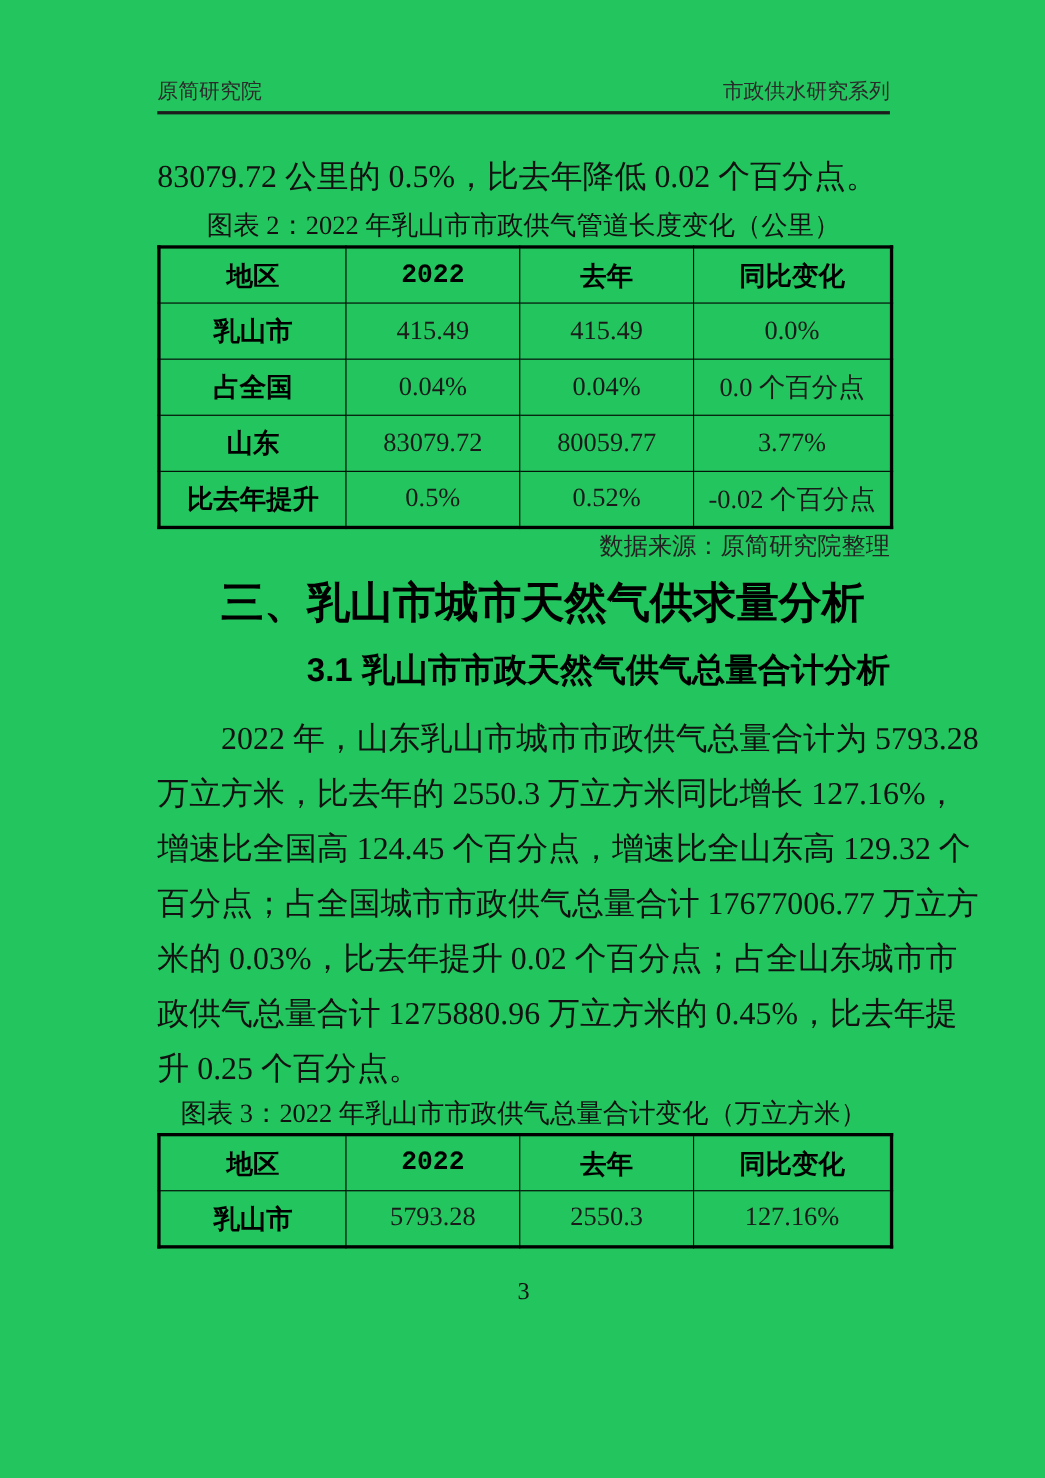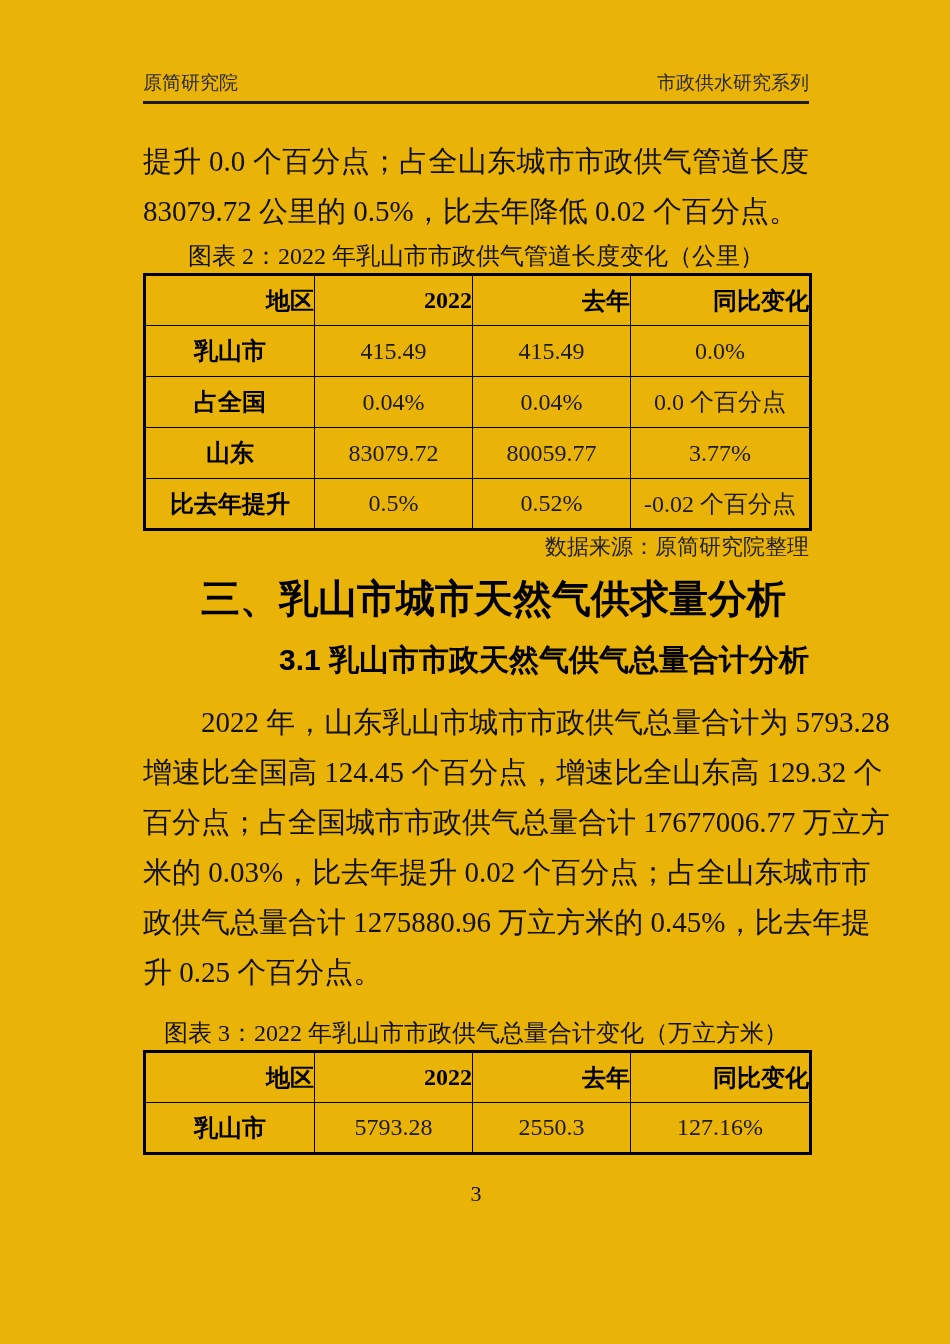--- a/index.html
+++ b/index.html
@@ -1,21 +1,21 @@
 <!DOCTYPE html>
 <html><head>
 <meta charset="utf-8">
 <style>
   * { margin: 0; padding: 0; box-sizing: border-box; }
   html, body { background: #ffffff; }
   .page {
     position: relative;
     width: 950px;
     height: 1344px;
-    background: #eab308;
+    background: #22c55e;
     color: #151515;
     font-family: "Liberation Serif", "DejaVu Serif", serif;
     overflow: hidden;
   }
   .content { margin-left: 143px; margin-right: 141px; width: 666px; }
 
   
   .running-header {
     display: flex;
     justify-content: space-between;
@@ -59,24 +59,23 @@
   }
   table.data-table th, table.data-table td {
     border: 1.5px solid #000;
     height: 51px;
     text-align: center;
     vertical-align: middle;
     font-size: 24px;
     overflow: hidden;
   }
   table.data-table th {
-    font-family: Liberation Serif, serif;
-    font-weight: bold;
-    color: #000;
-    text-align: right;
+    font-family: Liberation Mono, monospace;
+    font-weight: bold;
+    color: #000;
   }
   table.data-table td.region {
     font-family: "Liberation Sans", "DejaVu Sans", sans-serif;
     font-weight: bold;
     color: #000;
   }
   table.data-table td.value {
     font-family: "Liberation Serif", "DejaVu Serif", serif;
     font-weight: normal;
     color: #1a1a1a;
@@ -104,21 +103,21 @@
     margin-top: 18px;
     font-family: "Liberation Sans", "DejaVu Sans", sans-serif;
     font-weight: bold;
     font-size: 30px;
     line-height: 42px;
     color: #000;
     padding-left: 50px;
     text-align: right;
   }
 
-  .caption-gap { margin-top: 21px; }
+  .caption-gap { margin-top: 1px; }
 
   .page-footer {
     margin-top: 26px;
     text-align: center;
     font-size: 22px;
     line-height: 26px;
     color: #111;
   }
 </style>
 </head>
@@ -126,21 +125,20 @@
 
 <div class="page">
   <div class="content">
 
     <div class="running-header">
       <span>原简研究院</span>
       <span>市政供水研究系列</span>
     </div>
 
     <div class="para">
-        <div class="line">提升 0.0 个百分点；占全山东城市市政供气管道长度</div>
         <div class="line">83079.72 公里的 0.5%，比去年降低 0.02 个百分点。</div>
       </div>
 
     <div class="table-caption">图表 2：2022 年乳山市市政供气管道长度变化（公里）</div>
 
     <table class="data-table">
       <colgroup>
         <col style="width:170px">
           <col style="width:158px">
           <col style="width:158px">
@@ -183,20 +181,21 @@
     </table>
 
     <div class="source-note">数据来源：原简研究院整理</div>
 
     <div class="section-heading">三、乳山市城市天然气供求量分析</div>
 
     <div class="sub-heading">3.1 乳山市市政天然气供气总量合计分析</div>
 
     <div class="para p2 indent-first">
         <div class="line">2022 年，山东乳山市城市市政供气总量合计为 5793.28</div>
+        <div class="line">万立方米，比去年的 2550.3 万立方米同比增长 127.16%，</div>
         <div class="line">增速比全国高 124.45 个百分点，增速比全山东高 129.32 个</div>
         <div class="line">百分点；占全国城市市政供气总量合计 17677006.77 万立方</div>
         <div class="line">米的 0.03%，比去年提升 0.02 个百分点；占全山东城市市</div>
         <div class="line">政供气总量合计 1275880.96 万立方米的 0.45%，比去年提</div>
         <div class="line">升 0.25 个百分点。</div>
       </div>
 
     <div class="table-caption caption-gap">图表 3：2022 年乳山市市政供气总量合计变化（万立方米）</div>
 
     <table class="data-table">

